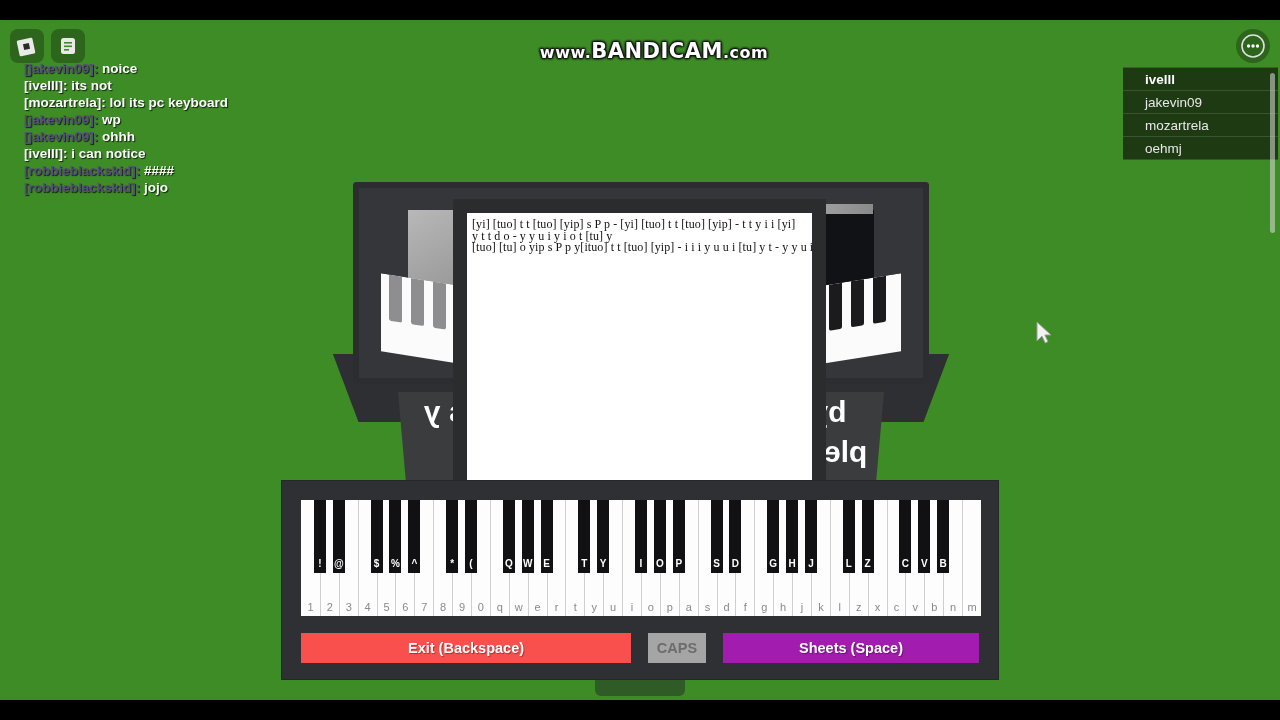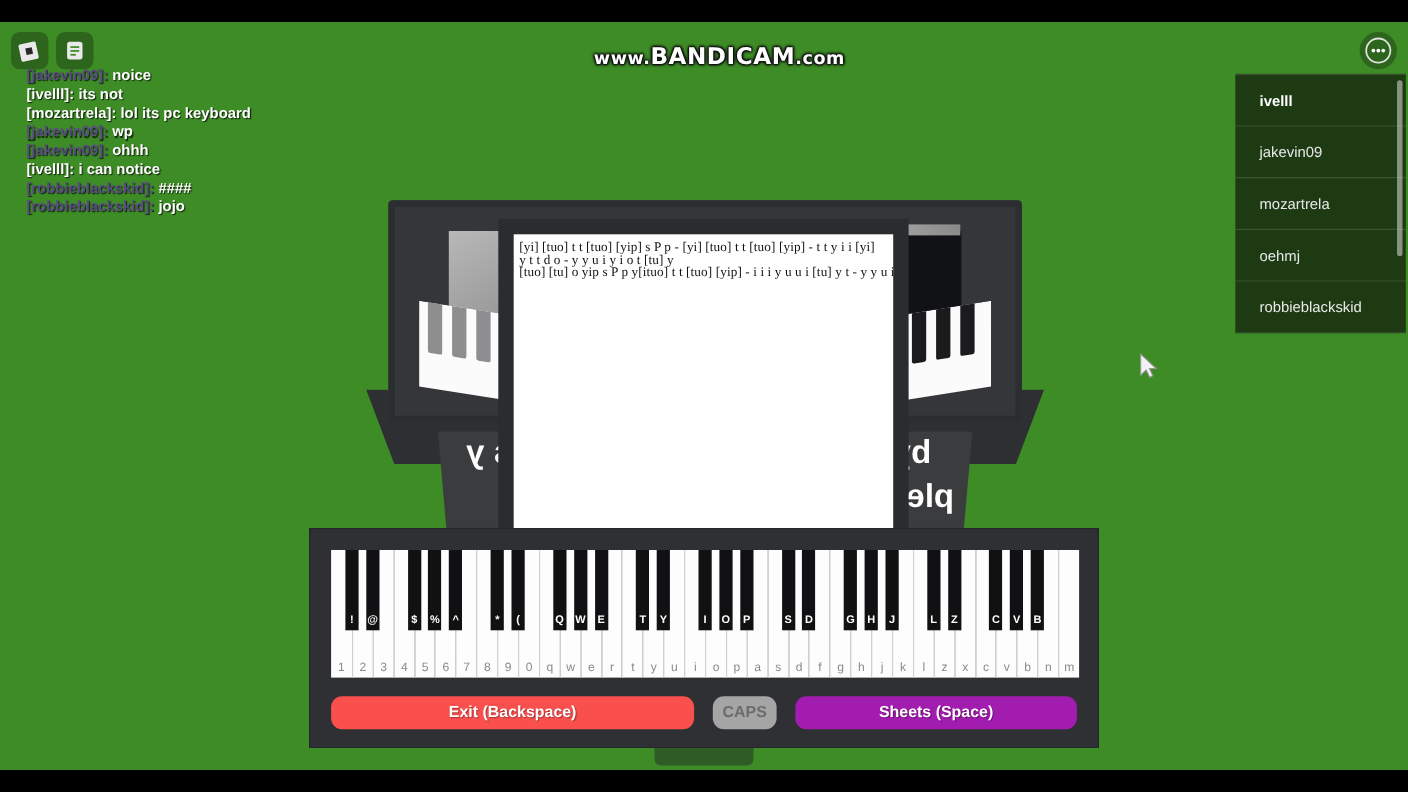--- a/index.html
+++ b/index.html
@@ -45,21 +45,21 @@
   .chatname { font-weight:bold; }
   .chatmsg  { color:#ffffff; font-weight:bold; }
 
   
   #playerlist {
     position:absolute; left:1123px; top:47px; width:155px;
     background:rgba(22,40,16,0.82);
     border-top:1px solid rgba(255,255,255,0.16);
   }
   .player {
-    height:47px; display:flex; align-items:center;
+    height:23px; display:flex; align-items:center;
     padding-left:22px; color:#e8e8e8; font-size:13.5px;
     border-bottom:1px solid rgba(255,255,255,0.13);
   }
   .player.me { font-weight:bold; color:#ffffff; }
   #plscroll {
     position:absolute; right:3px; top:5px; width:5px; height:160px;
     background:rgba(220,220,220,0.55); border-radius:3px;
   }
 
   
@@ -153,21 +153,20 @@
     z-index:3;
   }
   #ctrlrow {
     position:absolute; left:19px; top:152px; width:680px; height:30px;
     display:flex; align-items:center;
   }
   .ctrl {
     height:30px; display:flex; align-items:center; justify-content:center;
     font-size:14.5px; font-weight:bold; color:#ffffff;
     text-shadow:1px 1px 1px rgba(0,0,0,0.35);
-    border-radius:10px;
   }
   #btn-exit   { width:330px; background:#f9504e; }
   #btn-caps   { width:58px; background:#a5a5a5; color:#6c6c6c; margin-left:17px; text-shadow:none; }
   #btn-sheets { width:256px; background:#a21caf; margin-left:17px; }
 
   #nubshadow {
     position:absolute; left:595px; top:660px; width:90px; height:16px;
     background:rgba(30,30,40,0.45); border-radius:0 0 6px 6px;
   }
 
@@ -225,21 +224,20 @@
         <div class="chatline"><span class="chatname" style="color: rgb(92, 74, 134);">[robbieblackskid]:</span><span class="chatmsg"> ####</span></div>
         <div class="chatline"><span class="chatname" style="color: rgb(92, 74, 134);">[robbieblackskid]:</span><span class="chatmsg"> jojo</span></div>
       </div>
 
   <div id="playerlist">
     <div id="plscroll"></div>
   <div class="player me">ivelll</div>
         <div class="player">jakevin09</div>
         <div class="player">mozartrela</div>
         <div class="player">oehmj</div>
-        <div class="player">robbieblackskid</div>
       </div>
 
   <div id="prop">
     <div class="prop-base"></div>
     <div class="sign" id="sign-l">as y</div>
     <div class="sign" id="sign-r">by pless</div>
     <div class="prop-body">
       <div class="prop-inner-l"></div>
       <div class="prop-inner-r"></div>
       <div class="prop-topbar"></div>

